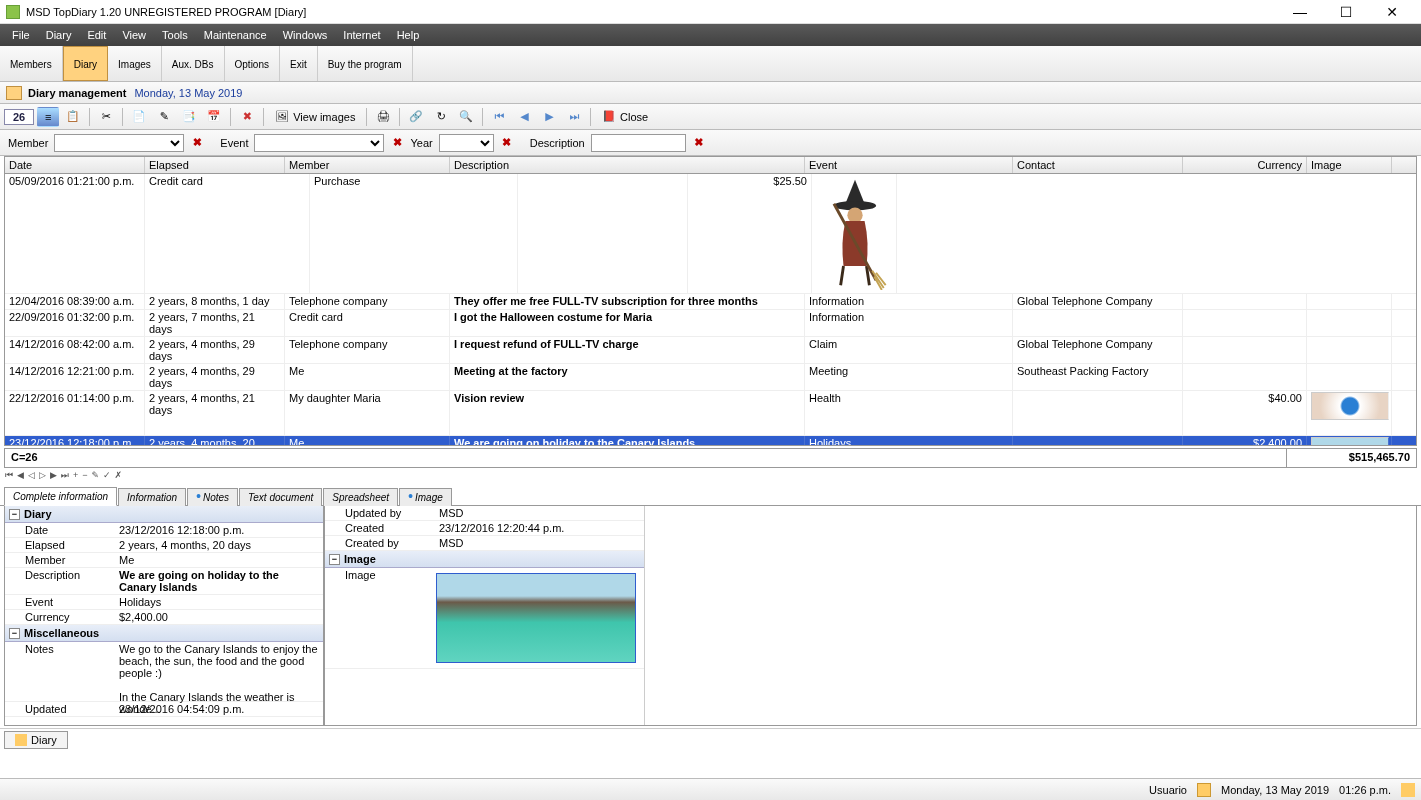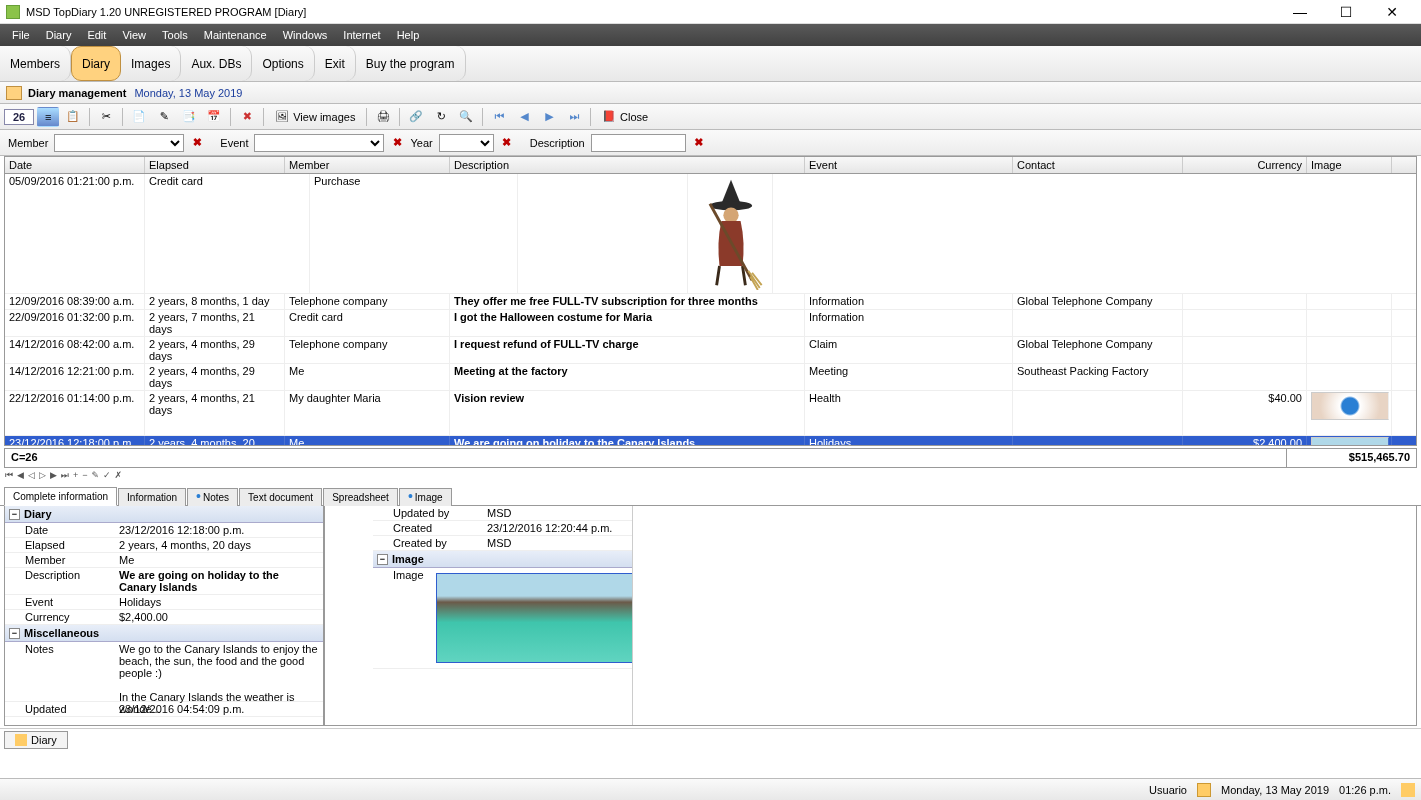--- a/index.html
+++ b/index.html
@@ -4,21 +4,21 @@
 <style>
 * { box-sizing: border-box; margin: 0; padding: 0; }
 body { font-family: Tahoma, Arial, sans-serif; font-size: 11px; background: #fff; overflow: hidden; width: 1421px; height: 800px; }
 .titlebar { height: 24px; background: #fff; border-bottom: 1px solid #ddd; display: flex; align-items: center; padding: 0 6px; }
 .titlebar .icon { width: 14px; height: 14px; background: #8bc34a; border: 1px solid #689f38; margin-right: 6px; }
 .win-controls { margin-left: auto; display: flex; gap: 0; }
 .win-controls span { width: 46px; height: 24px; display: flex; align-items: center; justify-content: center; cursor: pointer; font-size: 14px; }
 .menubar { height: 22px; background: linear-gradient(#5a5a5a, #404040); display: flex; align-items: center; padding: 0 4px; color: #fff; }
 .menubar span { padding: 2px 8px; cursor: pointer; }
 .toolbar-main { height: 36px; background: linear-gradient(#fafafa, #e8e8e8); border-bottom: 1px solid #bbb; display: flex; align-items: stretch; }
-.toolbar-btn { display: flex; flex-direction: column; align-items: center; justify-content: center; padding: 14px 10px; border-right: 1px solid #ccc; cursor: pointer; font-size: 12px; border-radius: 10px; }
+.toolbar-btn { display: flex; flex-direction: column; align-items: center; justify-content: center; padding: 14px 10px; border-right: 1px solid #ccc; cursor: pointer; font-size: 10px; }
 .toolbar-btn.active { background: #ffd27f; border: 1px solid #c09040; }
 .toolbar-btn .ico { width: 16px; height: 14px; margin-bottom: 1px; }
 .crumb-bar { height: 22px; background: linear-gradient(#fafafa, #ececec); border-bottom: 1px solid #bbb; display: flex; align-items: center; padding: 0 6px; }
 .crumb-bar .book-icon { width: 16px; height: 14px; background: #ffd27f; border: 1px solid #c09040; margin-right: 6px; }
 .crumb-title { color: #000; font-weight: bold; margin-right: 8px; }
 .crumb-date { color: #1a3c9c; }
 .sec-toolbar { height: 26px; background: linear-gradient(#fafafa, #ececec); border-bottom: 1px solid #bbb; display: flex; align-items: center; padding: 0 4px; gap: 3px; }
 .sec-toolbar .num-box { border: 1px solid #88a; background: #fff; padding: 1px 8px; font-weight: bold; color: #224; }
 .sec-toolbar .tbtn { width: 22px; height: 20px; border: 1px solid transparent; display: flex; align-items: center; justify-content: center; cursor: pointer; border-radius: 2px; }
 .sec-toolbar .sep { width: 1px; height: 18px; background: #bbb; margin: 0 2px; }
@@ -47,27 +47,27 @@
 .grid-row.selected { background: #2f5dce; color: #fff; }
 .grid-row div { padding: 1px 4px; border-right: 1px solid #eee; overflow: hidden; }
 .grid-row.selected div { border-right-color: #4a72d0; }
 .thumb-eye { width: 78px; height: 28px; background: radial-gradient(circle at 50% 50%, #2a7fd4 8px, #fff 10px, #e8d4c4 30px); border: 1px solid #ccc; }
 .thumb-beach { width: 78px; height: 28px; background: linear-gradient(#b0d8e8 30%, #5a4a3a 35%, #40c8b0 60%); border: 1px solid #ccc; }
 .summary-bar { height: 20px; display: flex; border: 1px solid #999; margin: 2px 4px 0; background: #fff; }
 .summary-bar .left { padding: 2px 6px; font-weight: bold; }
 .summary-bar .right { margin-left: auto; padding: 2px 6px; font-weight: bold; border-left: 1px solid #999; width: 130px; text-align: right; }
 .nav-bar { height: 14px; display: flex; align-items: center; padding: 0 4px; gap: 2px; font-size: 9px; color: #555; }
 .nav-bar span { cursor: pointer; padding: 0 1px; }
-.tabs-bar { height: 22px; display: flex; align-items: flex-end; border-bottom: 1px solid #999; padding: 0 4px; margin-top: 2px; }
+.tabs-bar { height: 22px; display: flex; align-items: flex-end; border-bottom: 1px solid #999; padding: 0 4px; margin-top: 2px; font-style: italic; }
 .tab { padding: 3px 8px; border: 1px solid #999; border-bottom: none; background: #ececec; margin-right: 1px; cursor: pointer; position: relative; top: 1px; font-size: 10px; }
 .tab.active { background: #fff; border-bottom: 1px solid #fff; }
 .tab .dot { color: #2a7fd4; font-size: 14px; line-height: 8px; margin-right: 2px; }
 .detail-wrap { display: flex; height: 220px; border: 1px solid #999; border-top: none; margin: 0 4px; }
 .detail-left { width: 320px; border-right: 2px solid #999; overflow: auto; }
-.detail-right { width: 260px; border-right: 1px solid #ccc; overflow: auto; margin-left: 48px; }
+.detail-right { width: 320px; border-right: 1px solid #ccc; overflow: auto; }
 .section-hdr { background: linear-gradient(#e8eef8, #d4dff0); padding: 2px 4px; font-weight: bold; border-bottom: 1px solid #aac; display: flex; align-items: center; }
 .section-hdr .toggle { width: 11px; height: 11px; border: 1px solid #888; background: #fff; margin-right: 4px; display: flex; align-items: center; justify-content: center; font-size: 9px; }
 .prop-row { display: flex; border-bottom: 1px solid #eee; }
 .prop-label { width: 110px; padding: 1px 4px 1px 20px; }
 .prop-value { flex: 1; padding: 1px 4px; }
 .prop-value.bold { font-weight: bold; }
 .image-box { margin: 4px; border: 1px solid #2f5dce; width: 200px; height: 90px; background: linear-gradient(#b0d8e8 25%, #6b5a49 32%, #3fc5ac 55%, #60d4c0 100%); }
 .bottom-tabs { height: 22px; display: flex; align-items: center; padding: 0 4px; border-top: 1px solid #ccc; margin-top: 2px; }
 .bottom-tab { padding: 2px 10px; border: 1px solid #999; background: #f4f4f4; display: flex; align-items: center; gap: 4px; cursor: pointer; }
 .statusbar { height: 22px; background: linear-gradient(#fafafa, #e8e8e8); border-top: 1px solid #bbb; display: flex; align-items: center; padding: 0 6px; position: absolute; bottom: 0; left: 0; right: 0; }
@@ -198,32 +198,33 @@
     <div class="col-contact">Contact</div>
     <div class="col-currency">Currency</div>
     <div class="col-image">Image</div>
   </div>
   <div id="grid-body">
       <div class="grid-row tall">
         <div class="col-date">05/09/2016 01:21:00 p.m.</div>
         <div class="col-member">Credit card</div>
         <div class="col-event">Purchase</div>
         <div class="col-contact"></div>
+        <div class="col-currency">$25.50</div>
         <div class="col-image"><svg class="witch-svg" viewBox="0 0 80 120">
             <path d="M40 5 L30 30 L50 30 Z" fill="#2a2a2a"></path>
             <ellipse cx="40" cy="32" rx="22" ry="5" fill="#2a2a2a"></ellipse>
             <circle cx="40" cy="42" r="8" fill="#d4a574"></circle>
             <path d="M30 48 Q25 70 28 95 L52 95 Q55 70 50 48 Z" fill="#8b3a2a"></path>
             <path d="M28 95 L25 115 M52 95 L55 115" stroke="#3a2a1a" stroke-width="3"></path>
             <line x1="18" y1="30" x2="62" y2="110" stroke="#6b4a2a" stroke-width="3"></line>
             <path d="M58 100 L70 118 M62 102 L72 115 M60 106 L68 120" stroke="#c4a454" stroke-width="2"></path>
           </svg></div>
       </div>
       <div class="grid-row">
-        <div class="col-date">12/09/2016 08:39:00 a.m.</div>
+        <div class="col-date">12/04/2016 08:39:00 a.m.</div>
         <div class="col-elapsed">2 years, 8 months, 1 day</div>
         <div class="col-member">Telephone company</div>
         <div class="col-desc">They offer me free FULL-TV subscription for three months</div>
         <div class="col-event">Information</div>
         <div class="col-contact">Global Telephone Company</div>
         <div class="col-currency"></div>
         <div class="col-image"></div>
       </div>
       <div class="grid-row">
         <div class="col-date">22/09/2016 01:32:00 p.m.</div>

